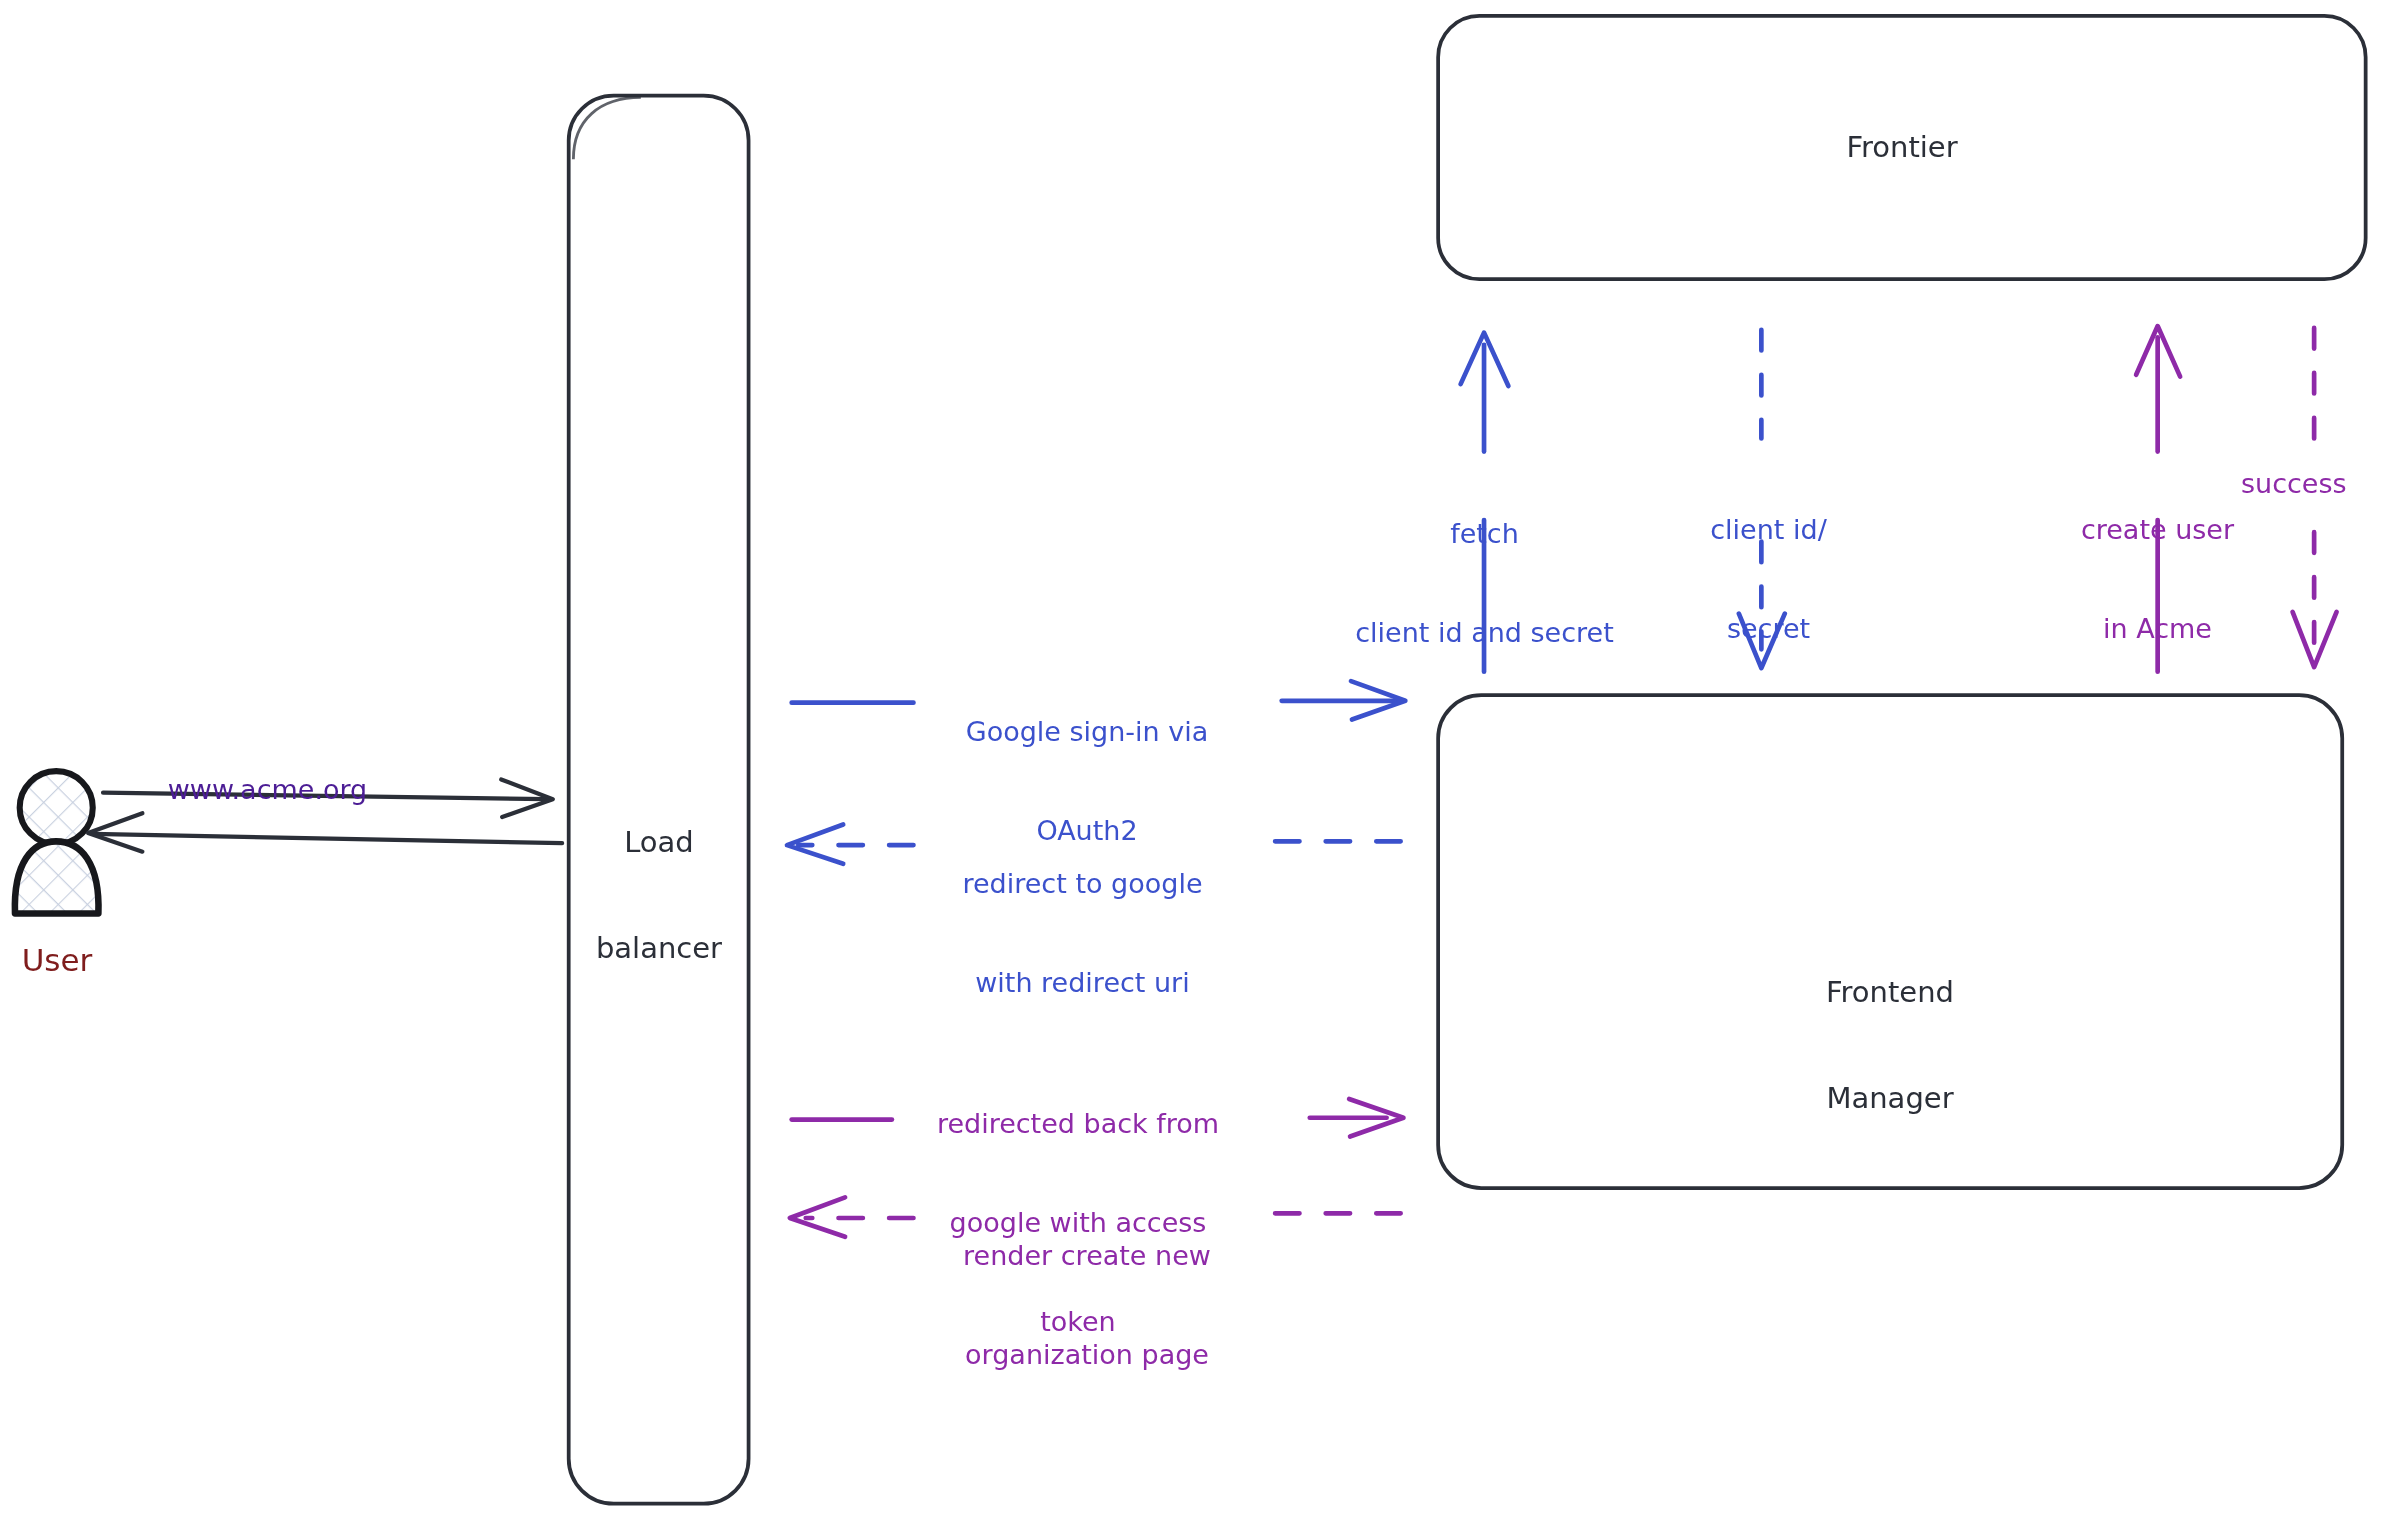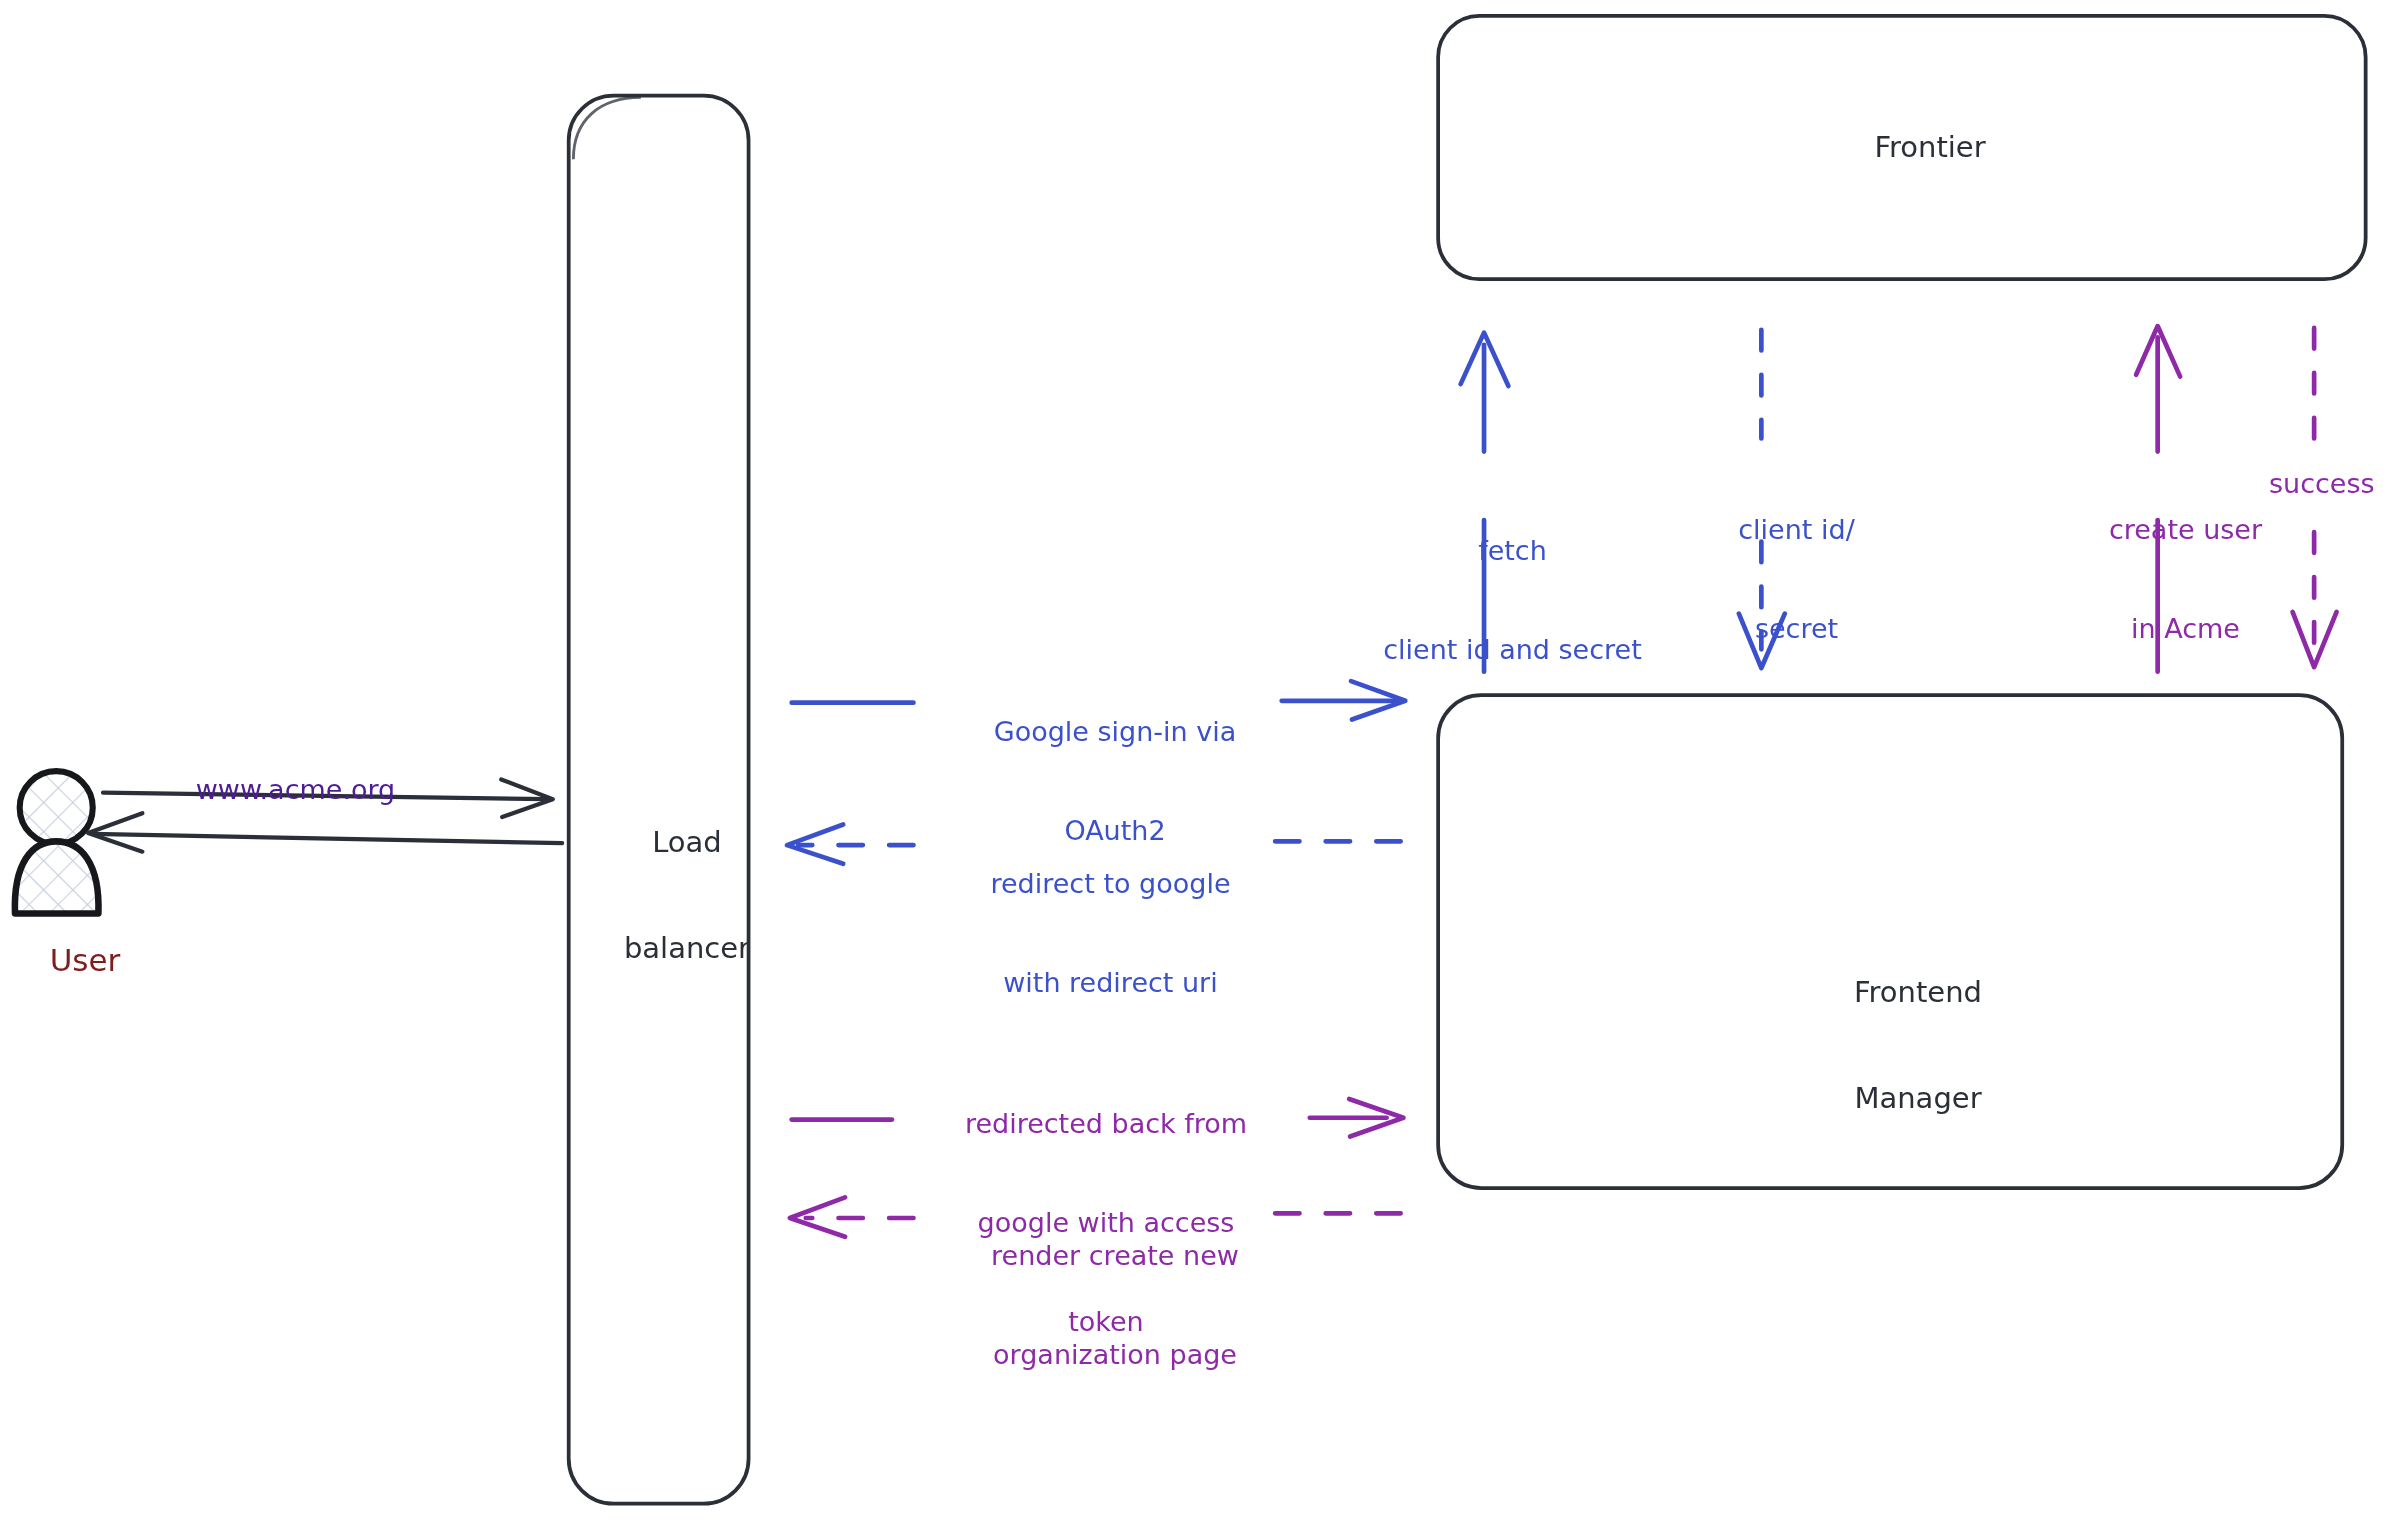--- a/index.html
+++ b/index.html
@@ -1,20 +1,20 @@
 <!DOCTYPE html>
 <html style="font-size:15px"><head>
 <meta charset="utf-8">
 <title>Auth Flow Diagram</title>
 <style>
   html,body{margin:0;padding:0;background:#ffffff;}
   body{font-family:"DejaVu Sans",sans-serif;}
   #canvas{position:relative;width:2405px;height:1530px;background:#ffffff;overflow:hidden;}
   svg.layer{position:absolute;left:0;top:0;width:2405px;height:1530px;}
-  .lbl{position:absolute;text-align:center;line-height:1.22;white-space:pre;margin-left:28px;}
+  .lbl{position:absolute;text-align:center;line-height:1.22;white-space:pre;}
   .node-lbl{font-family:"DejaVu Sans",sans-serif;color:#2b2f38;font-size:29px;font-weight:400;}
   .actor-lbl{font-family:"DejaVu Sans",sans-serif;color:#7f1d1d;font-size:31px;}
   .edge-lbl{font-family:"DejaVu Sans",sans-serif;font-size:27px;font-weight:500;}
   .blue{color:#3b51cc;}
   .purple{color:#8e2aa8;}
 </style>
 </head>
 <body>
 
 <div id="canvas">
@@ -123,21 +123,21 @@
   <div class="lbl edge-lbl blue" style="left:890px;top:650px;width:394px;">
     <div>Google sign-in via</div>
     <div>OAuth2</div>
   </div>
 
   <div class="lbl edge-lbl blue" style="left:895px;top:802px;width:375px;">
     <div>redirect to google</div>
     <div>with redirect uri</div>
   </div>
 
-  <div class="lbl edge-lbl blue" style="left:1297px;top:469px;width:375px;">
+  <div class="lbl edge-lbl blue" style="left:1297px;top:452px;width:375px;">
     <div>fetch</div>
     <div>client id and secret</div>
   </div>
 
   <div class="lbl edge-lbl blue" style="left:1675px;top:448px;width:187px;">
     <div>client id/</div>
     <div>secret</div>
   </div>
 
   <div class="lbl edge-lbl purple" style="left:2031px;top:448px;width:253px;">

